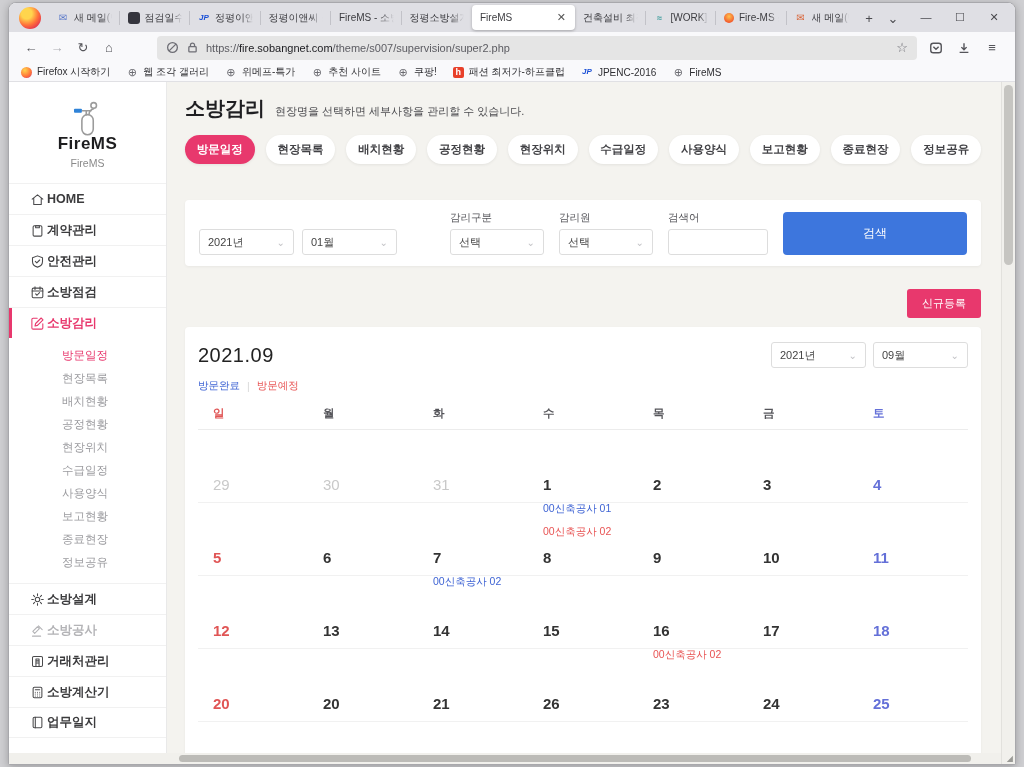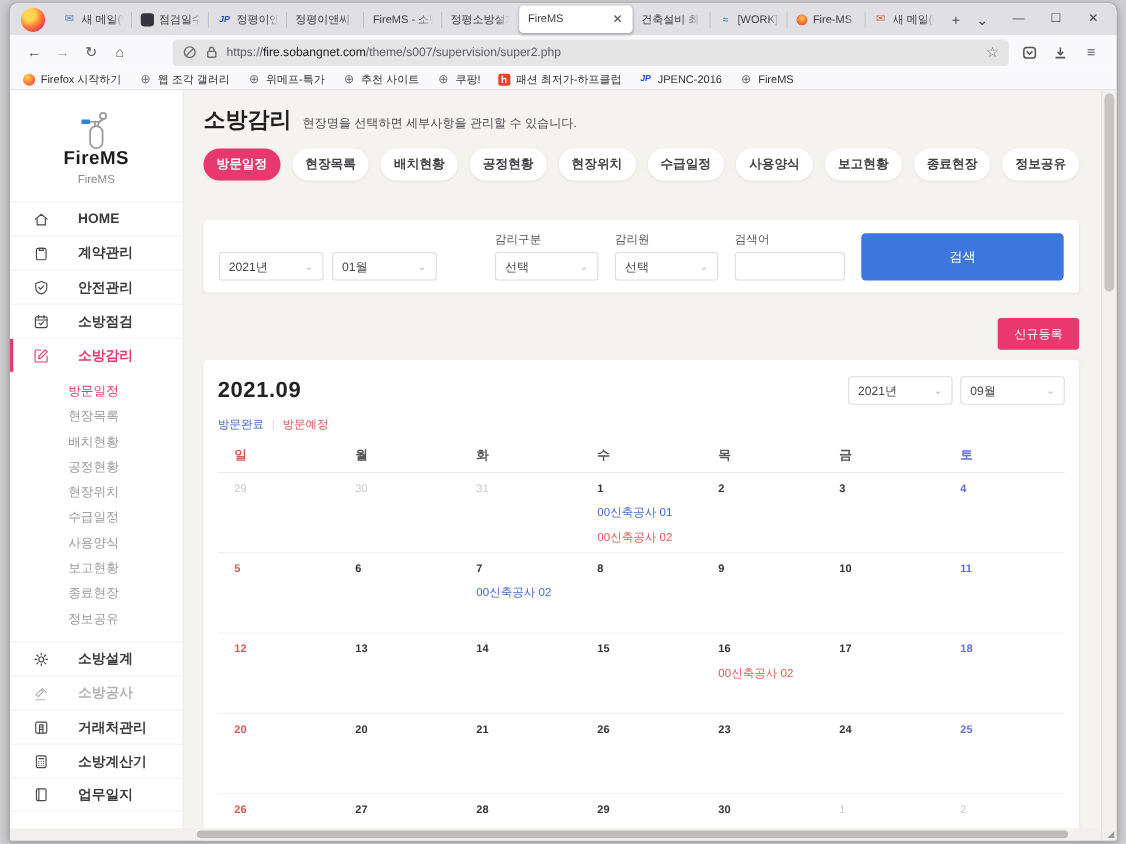--- a/index.html
+++ b/index.html
@@ -51,21 +51,21 @@
     gap:16px;padding:0 12px;font-size:10px;color:#2f2f33;flex-shrink:0;}
   .bm{display:flex;align-items:center;gap:5px;white-space:nowrap;}
   
   .page{flex:1;display:flex;background:#f4f3ef;position:relative;overflow:hidden;}
   .sidebar{width:158px;background:#fff;border-right:1px solid #e9e9e9;flex-shrink:0;display:flex;flex-direction:column;}
   .logo{padding:16px 0 14px;text-align:center;}
   .logo svg{width:42px;height:42px;display:block;margin:0 auto;}
   .logo .lt{font-size:17px;font-weight:bold;color:#1d1d1f;letter-spacing:.5px;margin-top:-6px;}
   .logo .ls{font-size:10.5px;color:#8a8a8a;margin-top:3px;}
   .menu{flex:1;}
-  .m-item{display:flex;align-items:center;gap:26px;height:31px;padding-left:21px;border-top:1px solid #f1f1f1;
+  .m-item{display:flex;align-items:center;gap:2px;height:31px;padding-left:21px;border-top:1px solid #f1f1f1;
     font-size:12.5px;font-weight:bold;color:#3b3b3d;position:relative;}
   .m-item:last-child{border-bottom:1px solid #f1f1f1;}
   .m-item .micon{width:15px;height:15px;color:#4a4a4c;}
   .m-item .micon svg{width:100%;height:100%;fill:none;stroke:currentColor;stroke-width:1.7;stroke-linecap:round;stroke-linejoin:round;}
   .m-item.active{color:var(--accent);}
   .m-item.active .micon{color:var(--accent);}
   .m-item.active::before{content:"";position:absolute;left:0;top:0;bottom:0;width:3px;background:var(--accent);}
   .m-item.disabled{color:#b3b3b6;} .m-item.disabled .micon{color:#b3b3b6;}
   .submenu{padding:6px 0 9px;}
   .s-item{font-size:11.5px;color:#9a9a9e;padding:4px 0 4px 53px;}
@@ -86,32 +86,32 @@
     padding:0 8px;font-size:11px;color:#444;background:#fff;}
   .sel .chev{color:#c2c2c6;font-size:10px;}
   .sel.w80{width:95px;} .sel.w90{width:94px;}
   .txt{height:26px;width:100px;border:1px solid #ddd;border-radius:3px;padding:0 8px;font-size:11px;}
   .left-group{display:flex;gap:8px;margin-right:auto;}
   .search-btn{width:184px;height:43px;background:var(--blue);border:none;border-radius:4px;color:#fff;font-size:12px;}
   .new-row{display:flex;justify-content:flex-end;margin:23px 0 9px;}
   .new-btn{background:var(--accent);border:none;border-radius:3px;color:#fff;font-size:11px;padding:7px 15px;}
   .cal-card{background:#fff;border-radius:4px 4px 0 0;padding:15px 13px 0;box-shadow:0 1px 3px rgba(0,0,0,.05);height:470px;}
   .cal-head{display:flex;align-items:center;}
-  .cal-title{font-size:20px;color:#222;letter-spacing:.5px;font-weight:bold;}
+  .cal-title{font-size:20px;color:#222;letter-spacing:.5px;}
   .cal-selects{margin-left:auto;display:flex;gap:7px;}
   .legend{display:flex;align-items:center;gap:7px;font-size:10.5px;margin:11px 0 13px;}
   .legend .done{color:var(--done);} .legend .planned{color:var(--planned);} .legend .lsep{color:#d8d8d8;}
   .weekdays,.week{display:grid;grid-template-columns:repeat(7,1fr);}
   .weekdays{border-bottom:1px solid #ececec;padding-bottom:8px;}
   .wd{padding-left:15px;font-size:11.5px;font-weight:bold;color:#55555a;}
   .wd.sun{color:var(--sun);} .wd.sat{color:var(--sat);}
   .week{height:73px;border-bottom:1px solid #f1f1f1;}
   .week:last-child{border-bottom:none;}
   .cell{padding:9px 4px 0 15px;}
-  .cell .day{font-size:10px;font-weight:bold;color:#333;}
+  .cell .day{font-size:15px;font-weight:bold;color:#333;margin-top:37px;}
   .cell .day.muted{color:#c9c9c9;font-weight:normal;}
   .cell.sun .day:not(.muted){color:var(--sun);}
   .cell.sat .day:not(.muted){color:var(--sat);}
   .event{font-size:10.5px;margin-top:9px;white-space:nowrap;}
   .event.done{color:var(--done);} .event.planned{color:var(--planned);}
   .page-scrollbar{width:14px;background:#f1f0ec;border-left:1px solid #e2e1dd;position:relative;flex-shrink:0;}
   .page-scrollbar .thumb{position:absolute;top:3px;left:2px;width:9px;height:180px;border-radius:5px;background:#c6c5c1;}
   .hscroll{position:absolute;left:0;right:14px;bottom:0;height:11px;background:#f1f0ec;}
   .hscroll .hthumb{position:absolute;left:170px;right:30px;top:2px;height:7px;border-radius:4px;background:#bcbbb7;}
   .grip{position:absolute;right:2px;bottom:1px;font-size:8px;color:#9a9a96;}

